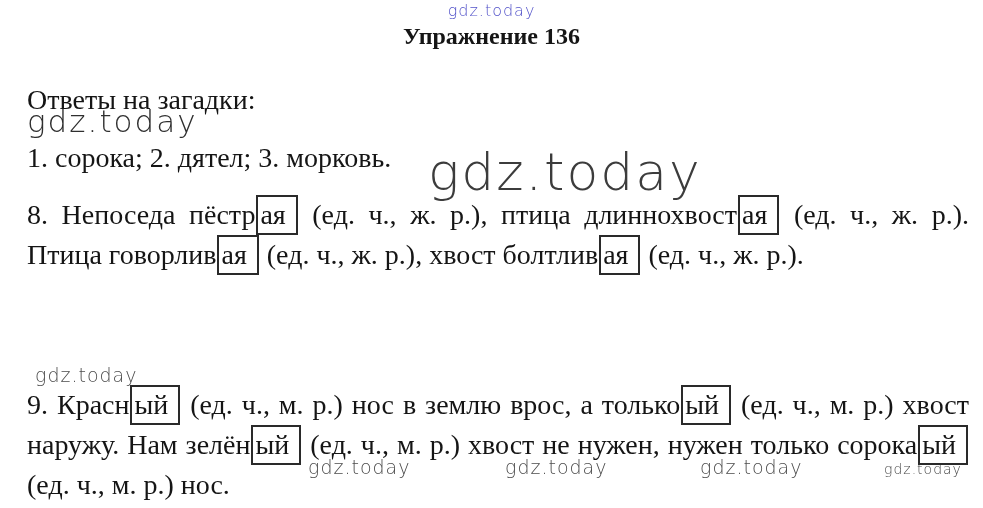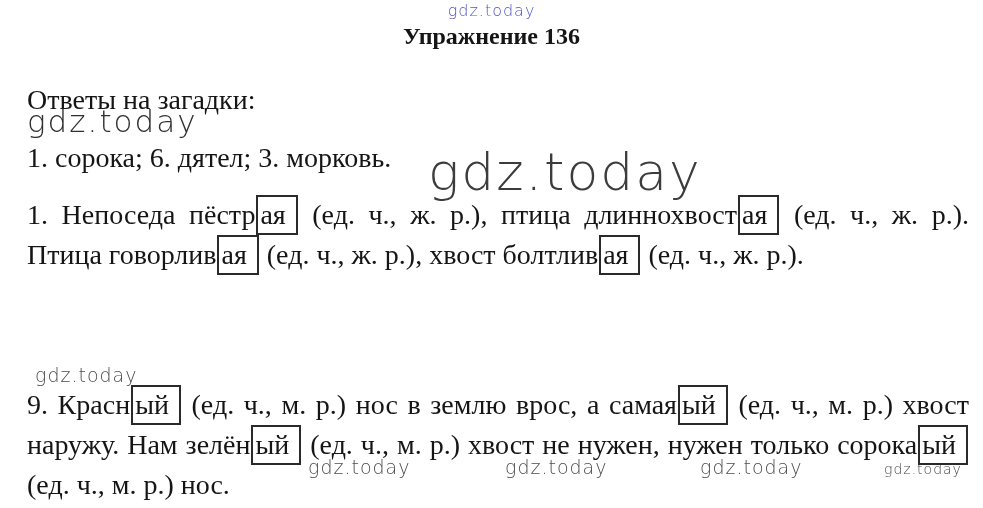--- a/index.html
+++ b/index.html
@@ -73,18 +73,18 @@
   <div class="wm wm-big">gdz.today</div>
   <div class="wm wm-small">gdz.today</div>
   <div class="wm wm-b1">gdz.today</div>
   <div class="wm wm-b2">gdz.today</div>
   <div class="wm wm-b3">gdz.today</div>
   <div class="wm wm-b4">gdz.today</div>
 
   <h1 class="title">Упражнение 136</h1>
 
   <div class="line lead">Ответы на загадки:</div>
-  <div class="line answers">1. сорока; 6. дятел; 3. морковь.</div>
+  <div class="line answers">1. сорока; 2. дятел; 3. морковь.</div>
 
-  <p class="para para1"><span>1. Непоседа пёстр</span><span class="ending-box">ая</span><span> (ед. ч., ж. р.), птица длиннохвост</span><span class="ending-box">ая</span><span> (ед. ч., ж. р.). Птица говорлив</span><span class="ending-box">ая</span><span> (ед. ч., ж. р.), хвост болтлив</span><span class="ending-box">ая</span><span> (ед. ч., ж. р.).</span></p>
-  <p class="para para3"><span>9. Красн</span><span class="ending-box">ый</span><span> (ед. ч., м. р.) нос в землю врос, а самая</span><span class="ending-box">ый</span><span> (ед. ч., м. р.) хвост наружу. Нам зелён</span><span class="ending-box">ый</span><span> (ед. ч., м. р.) хвост не нужен, нужен только сорока</span><span class="ending-box">ый</span><span> (ед. ч., м. р.) нос.</span></p>
+  <p class="para para1"><span>8. Непоседа пёстр</span><span class="ending-box">ая</span><span> (ед. ч., ж. р.), птица длиннохвост</span><span class="ending-box">ая</span><span> (ед. ч., ж. р.). Птица говорлив</span><span class="ending-box">ая</span><span> (ед. ч., ж. р.), хвост болтлив</span><span class="ending-box">ая</span><span> (ед. ч., ж. р.).</span></p>
+  <p class="para para3"><span>9. Красн</span><span class="ending-box">ый</span><span> (ед. ч., м. р.) нос в землю врос, а только</span><span class="ending-box">ый</span><span> (ед. ч., м. р.) хвост наружу. Нам зелён</span><span class="ending-box">ый</span><span> (ед. ч., м. р.) хвост не нужен, нужен только сорока</span><span class="ending-box">ый</span><span> (ед. ч., м. р.) нос.</span></p>
 
 </div>
 
 </body></html>

